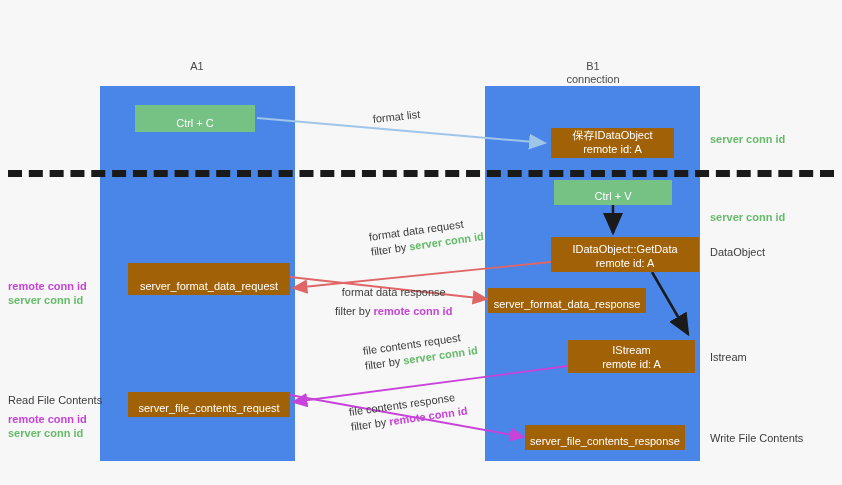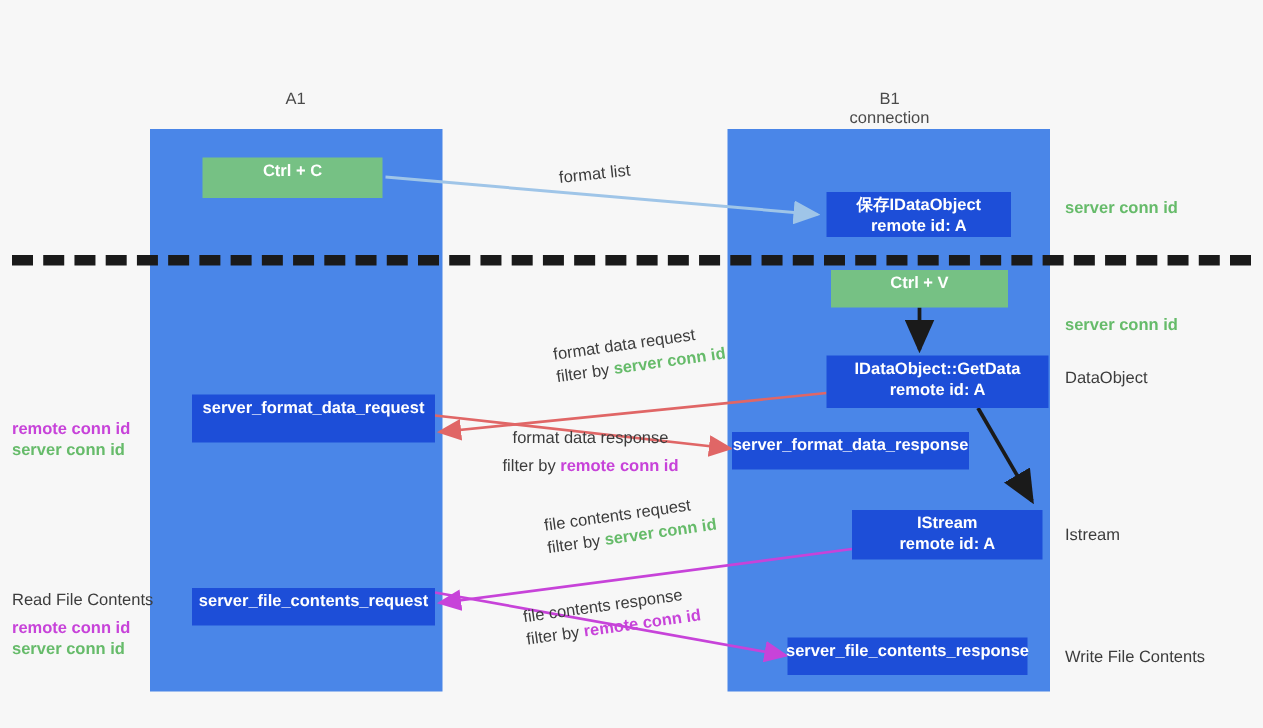--- a/index.html
+++ b/index.html
@@ -55,30 +55,29 @@
     height: 0;
     border-top: 7px dashed #1a1a1a;
   }
 
   
   .node {
     position: absolute;
     display: flex;
     flex-direction: column;
     align-items: center;
-    justify-content: flex-start;
+    justify-content: flex-end;
     color: #ffffff;
     font-size: 11px;
     line-height: 14px;
     text-align: center;
     padding: 2px 4px;
-    font-weight: bold;
   }
   .node.green  { background: #76c184; }
-  .node.orange { background: #1d4ed8; }
+  .node.orange { background: #a16207; }
   .node .ln2 { display: block; }
 
   
   .side-note {
     position: absolute;
     font-size: 11px;
     line-height: 14px;
   }
   .c-green  { color: #66bb6a; font-weight: bold; }
   .c-purple { color: #c743d9; font-weight: bold; }

